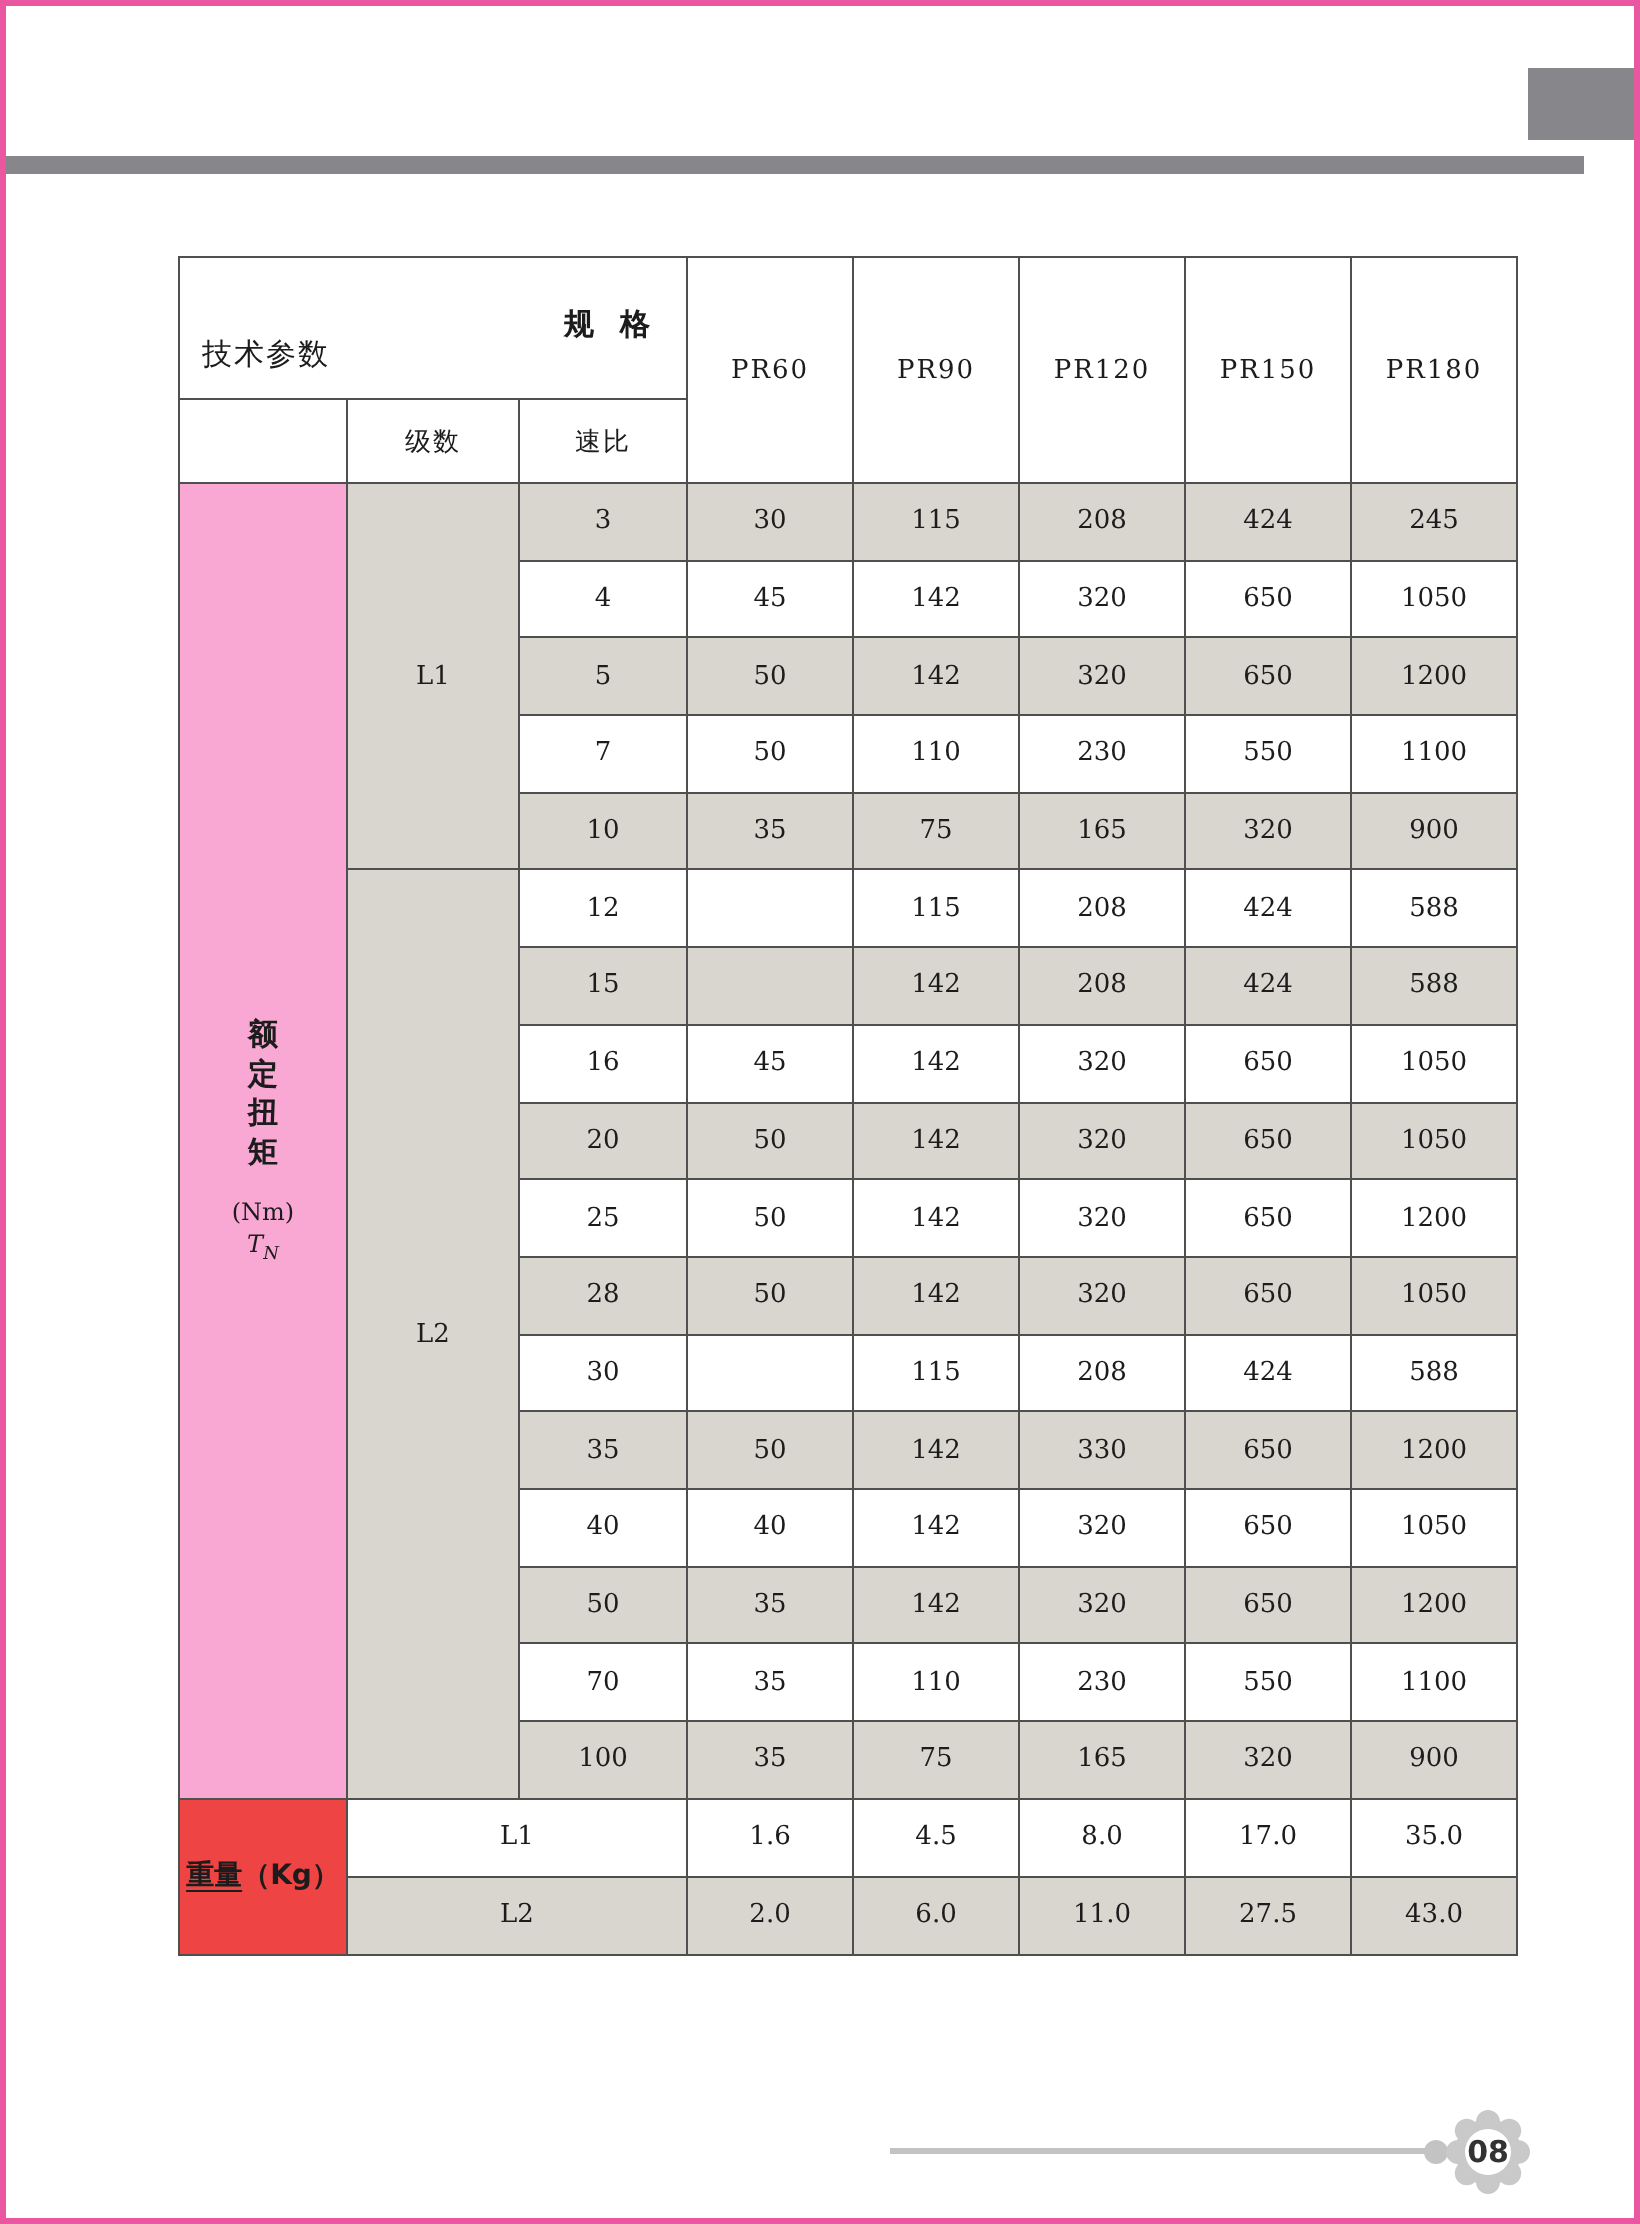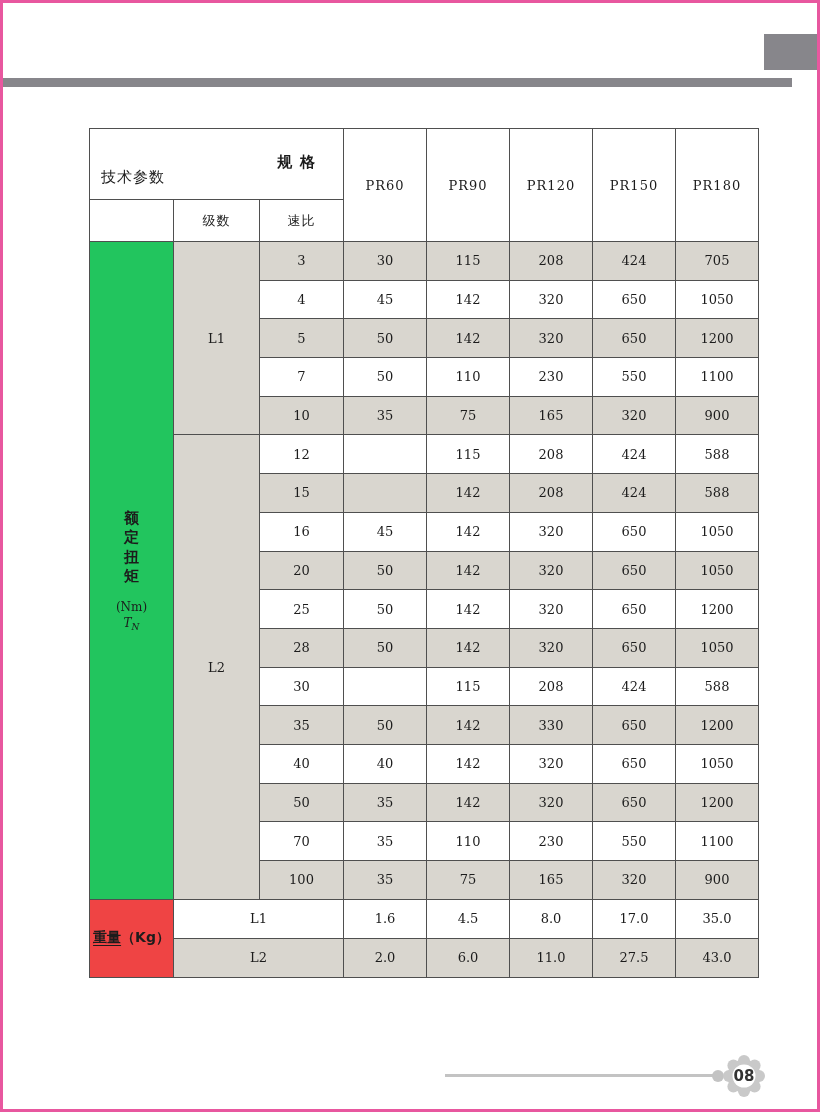--- a/index.html
+++ b/index.html
@@ -35,23 +35,23 @@
   tr.w{height:39px;}
   tr.s td{background:#d9d6cf;}
   td.model{font-family:"DejaVu Sans", sans-serif;font-size:13.5px;letter-spacing:1px;}
   td.chead{font-family:"DejaVu Sans", sans-serif;font-weight:normal;font-size:15px;letter-spacing:1px;}
   td.diag{
     position:relative;
     background-image:linear-gradient(to bottom right,
       transparent calc(50% - 0.7px), #4f4f4f calc(50% - 0.7px),
       #4f4f4f calc(50% + 0.7px), transparent calc(50% + 0.7px));
   }
-  .c-tr{position:absolute;top:24px;right:26px;font-family:Liberation Serif, serif;font-weight:bold;font-size:15px;letter-spacing:2px;}
+  .c-tr{position:absolute;top:24px;right:16px;font-family:Liberation Mono, monospace;font-weight:bold;font-size:15px;letter-spacing:2px;}
   .c-bl{position:absolute;bottom:12px;left:11px;font-family:"DejaVu Sans", sans-serif;font-weight:normal;font-size:15px;letter-spacing:1px;}
-  table.spec td.torque{background:#22c55e;}
+  table.spec td.torque{background:#f9a8d4;}
   table.spec td.stage{background:#d9d6cf;}
   .vlab{width:1.1em;margin:0 auto;word-break:break-all;line-height:1.3;
         font-weight:bold;font-size:15px;font-family:"DejaVu Serif", serif;}
   .unit{font-size:12px;margin-top:13px;font-family:"DejaVu Serif", serif;}
   .tsym{font-size:12px;margin-top:2px;font-family:"DejaVu Serif", serif;font-style:italic;}
   .tsym sub{font-size:9px;font-style:italic;}
   table.spec td.wlabel{background:#ef4444;font-family:"DejaVu Sans", sans-serif;font-weight:bold;font-size:14px;}
   .u{text-decoration:underline;text-underline-offset:3px;}
 
   
@@ -101,21 +101,21 @@
           <div class="vlab">额定扭矩</div>
           <div class="unit">(Nm)</div>
           <div class="tsym"><span>T</span><sub>N</sub></div>
         </td>
         <td class="stage" rowspan="5">L1</td>
         <td>3</td>
         <td>30</td>
         <td>115</td>
         <td>208</td>
         <td>424</td>
-        <td>705</td>
+        <td>245</td>
       </tr>
       <tr class="d">
         <td>4</td>
         <td>45</td>
         <td>142</td>
         <td>320</td>
         <td>650</td>
         <td>1050</td>
       </tr>
       <tr class="d s">

